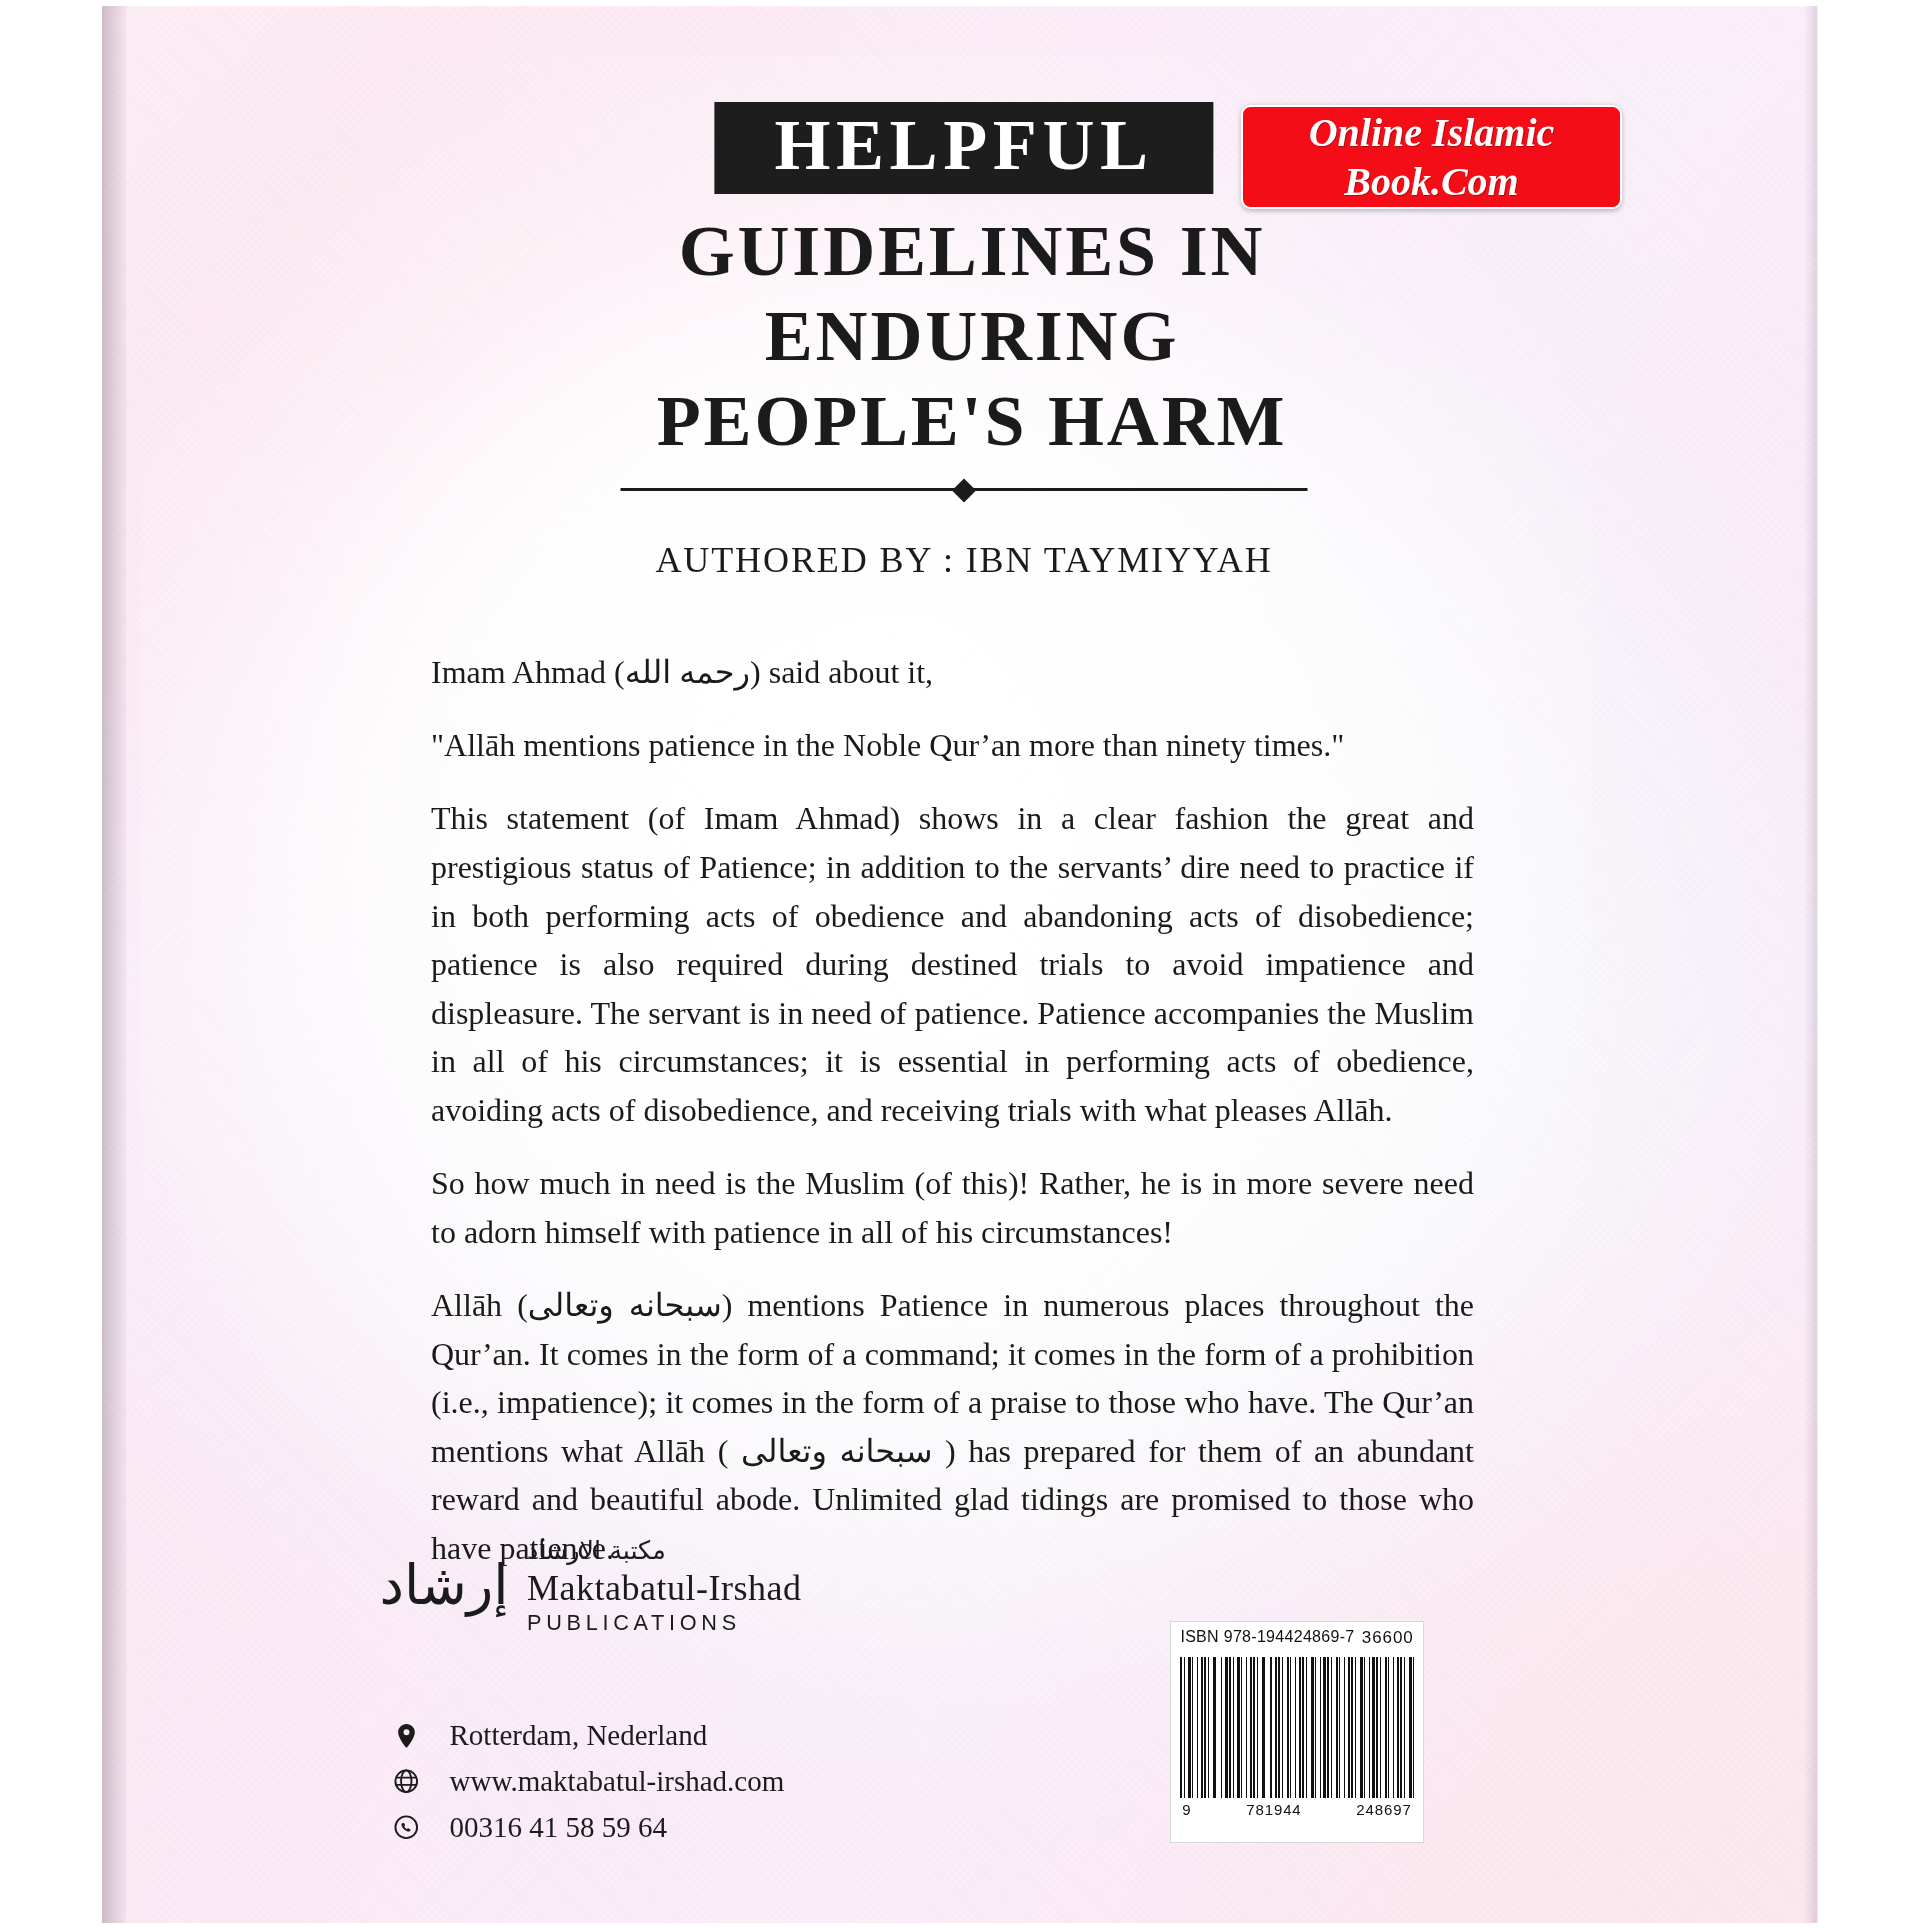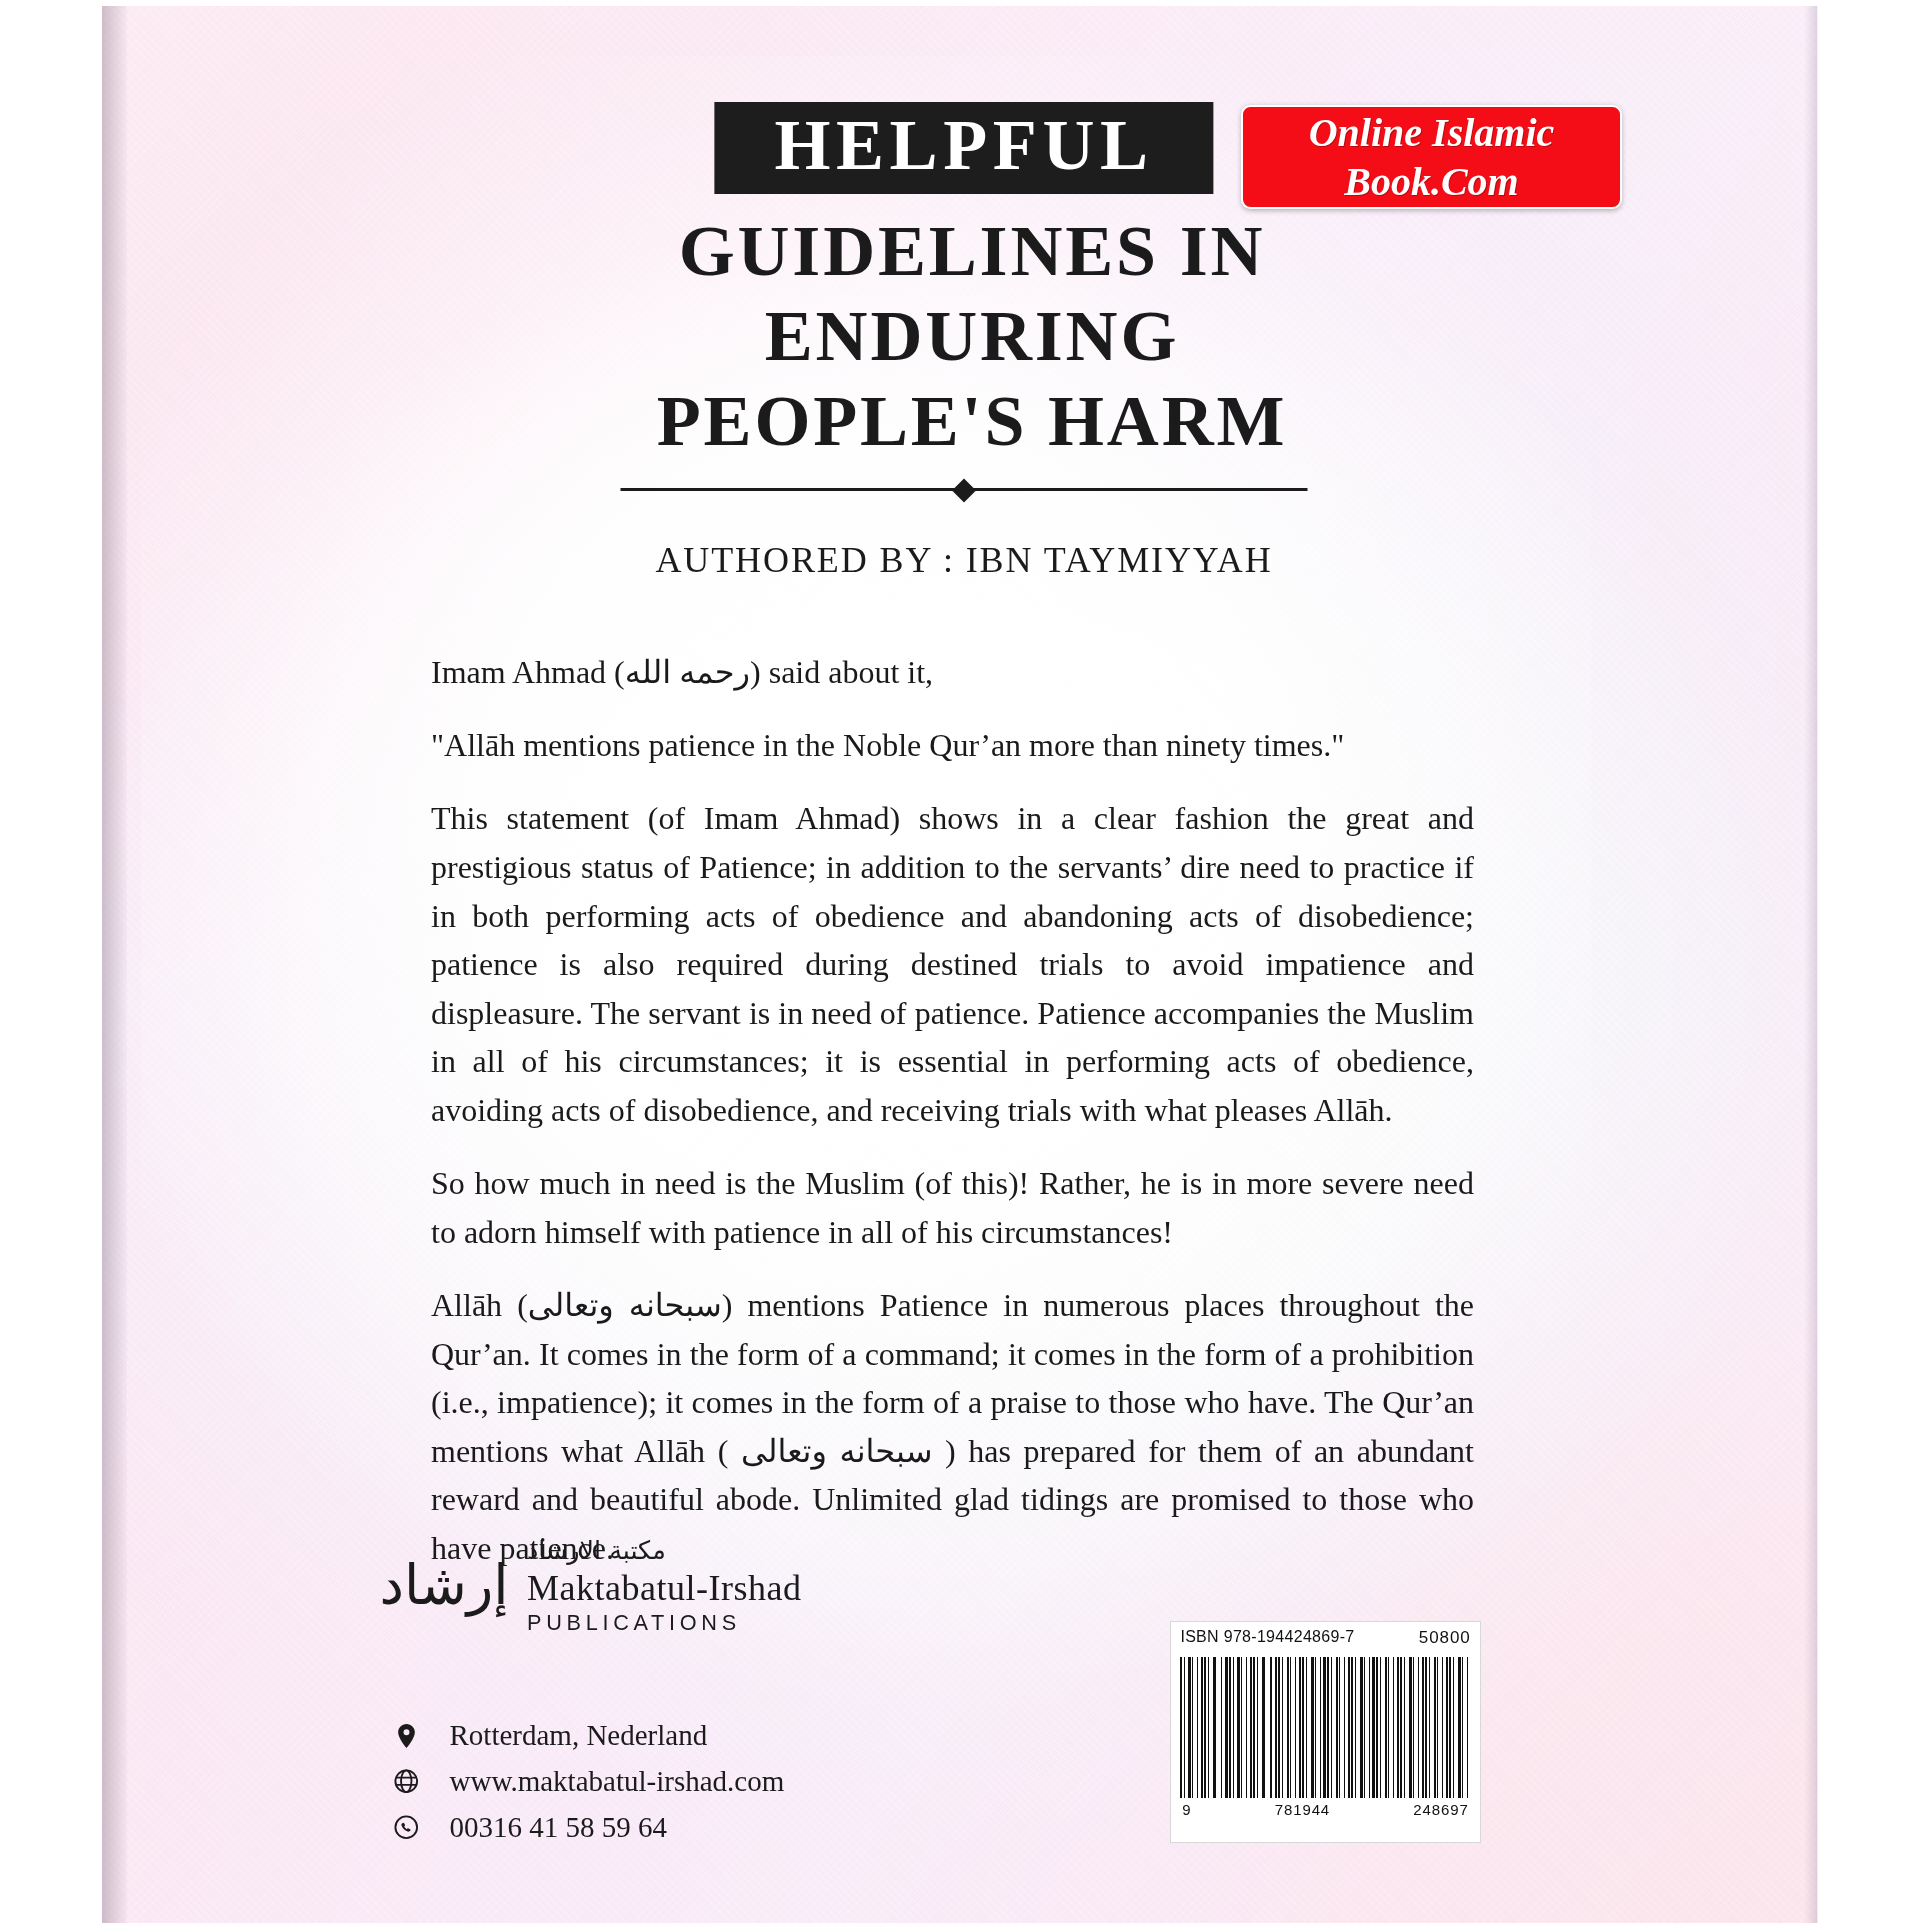--- a/index.html
+++ b/index.html
@@ -257,21 +257,21 @@
     align-items: center;
     justify-content: center;
   }
   .ci svg { display: block; }
 
   
   .barcode-box {
     position: absolute;
     left: 1170px;
     top: 1621px;
-    width: 311px;
+    width: 254px;
     height: 222px;
     background: #ffffff;
     border: 0.9px solid #d8d8d8;
     padding: 5.6px 9.4px 3.8px 9.4px;
     box-sizing: border-box;
   }
   .isbn-line {
     display: flex;
     justify-content: space-between;
     align-items: flex-start;
@@ -389,21 +389,21 @@
               <path d="M9.3 8.4c.5-.3 1.1-.1 1.4.4l.9 1.6c.2.4.1.9-.2 1.2l-.6.5c.6 1.3 1.6 2.3 2.9 2.9l.5-.6c.3-.3.8-.4 1.2-.2l1.6.9c.5.3.7.9.4 1.4-.6 1-1.9 1.5-3 1.1-3-1-5.4-3.4-6.4-6.4-.4-1.1.1-2.4 1.3-2.8z" fill="#1b1b1b"></path>
             </svg>
         </span>
         <span>00316 41 58 59 64</span>
       </div>
     </div>
 
     <div class="barcode-box">
       <div class="isbn-line">
         <span>ISBN 978-194424869-7</span>
-        <span class="code5">50800</span>
+        <span class="code5">36600</span>
       </div>
       <div class="bars"></div>
       <div class="bars-digits">
         <span>9</span>
         <span>781944</span>
         <span>248697</span>
       </div>
     </div>
 
   </div>

